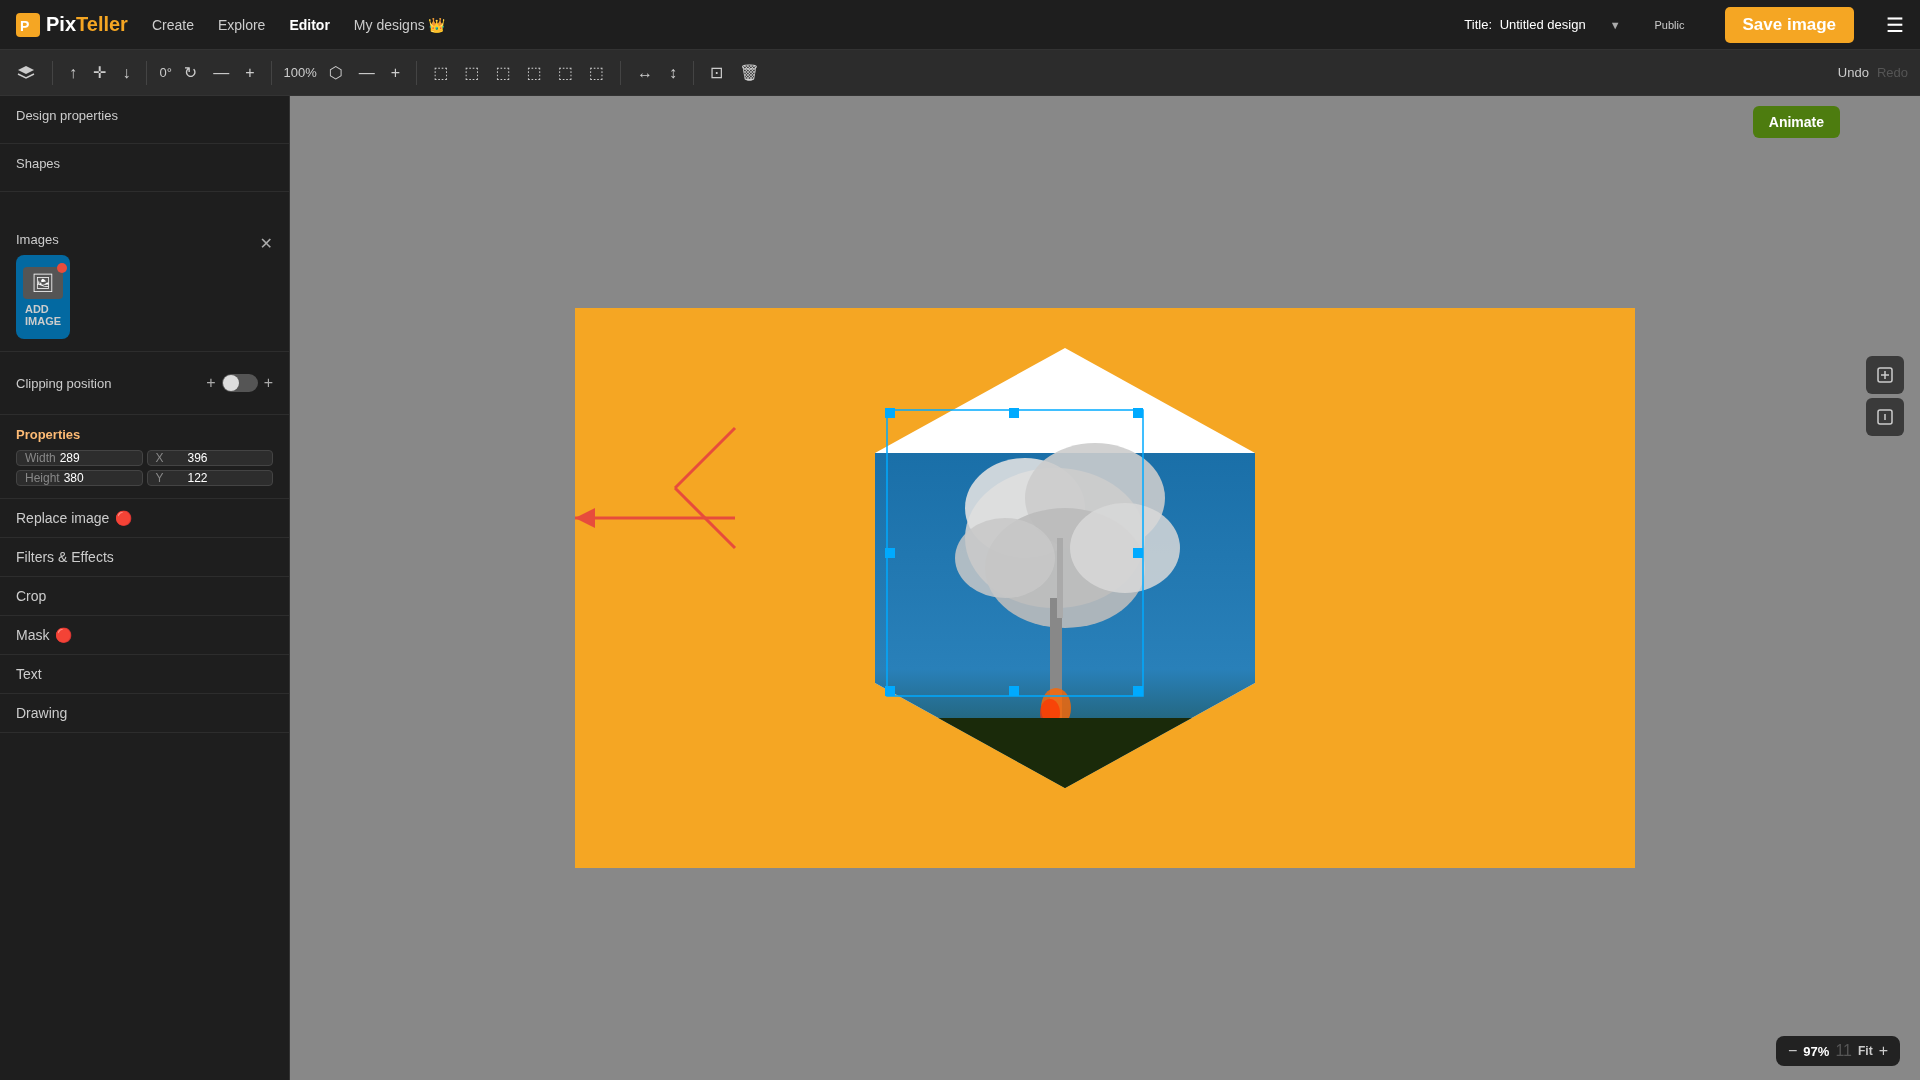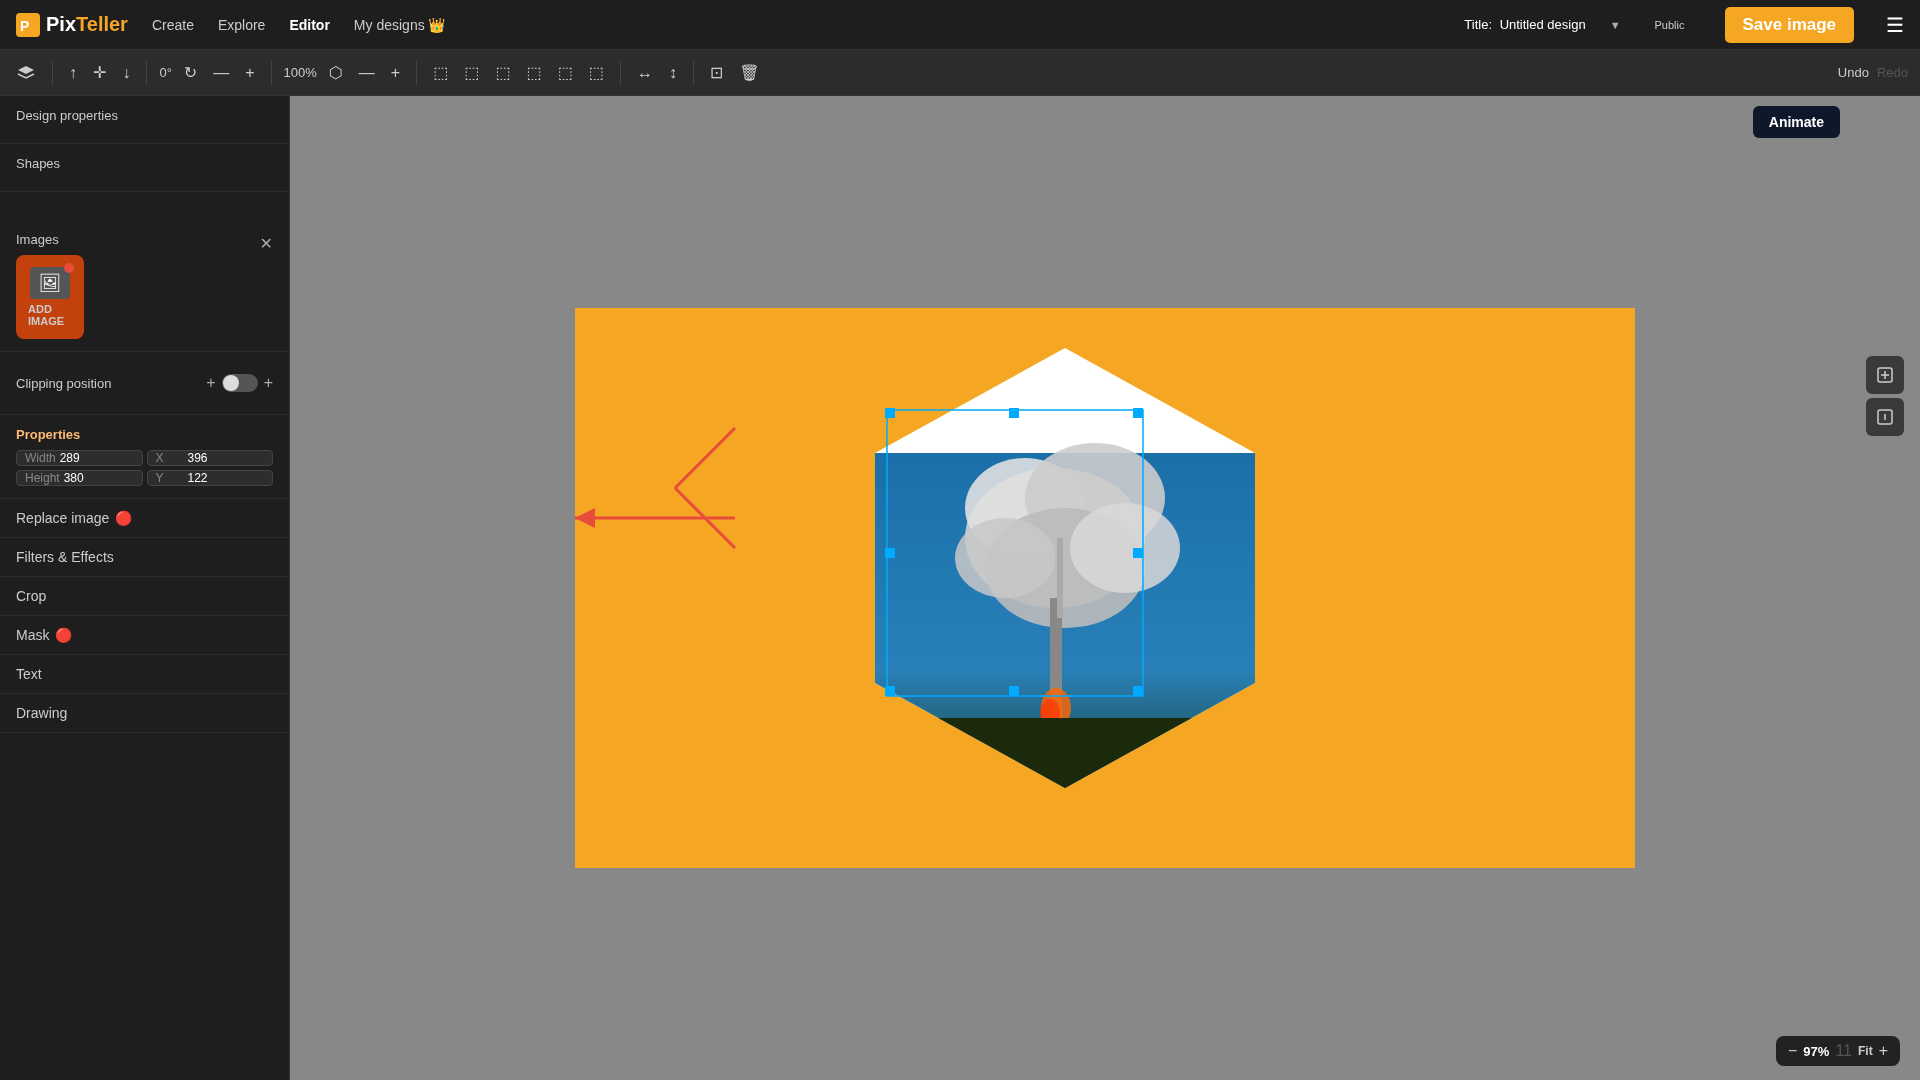--- a/index.html
+++ b/index.html
@@ -56,24 +56,24 @@
     }
     .sidebar-section { padding: 12px 16px; border-bottom: 1px solid #2d2d2d; }
     .sidebar-section-title {
       font-size: 13px; color: #ccc; font-weight: 500; margin-bottom: 8px; cursor: pointer;
     }
     .section-row { display: flex; align-items: center; justify-content: space-between; margin-top: 28px; }
     .close-icon { color: #aaa; cursor: pointer; font-size: 16px; }
 
     
     .add-image-btn {
-      background: #c2410c; border-radius: 8px;
+      background: #0369a1; border-radius: 8px;
       padding: 12px; display: flex; flex-direction: column;
       align-items: center; cursor: pointer; gap: 4px;
-      width: 68px;
+      width: 54px;
     }
     .add-image-icon {
       width: 40px; height: 32px; background: #555; border-radius: 4px;
       display: flex; align-items: center; justify-content: center;
       position: relative;
     }
     .add-image-icon::after {
       content: '🖼';
       font-size: 18px;
     }
@@ -139,21 +139,21 @@
       display: flex; align-items: center; gap: 6px;
       background: #222; border-radius: 8px; padding: 6px 12px;
     }
     .zoom-btn { color: #ccc; font-size: 16px; cursor: pointer; }
     .zoom-value { color: #fff; font-size: 13px; font-weight: bold; }
     .zoom-sep { color: #555; }
 
     
     .animate-btn {
       position: absolute; top: 10px; right: 80px;
-      background: #0f172a; border: none; color: #fff;
+      background: #4d7c0f; border: none; color: #fff;
       padding: 8px 16px; border-radius: 6px; cursor: pointer;
       font-size: 14px; font-weight: bold;
     }
 
     .designs-crown { color: #f5a623; }
     .dropdown-arrow { color: #aaa; font-size: 11px; margin-right: 2px; }
   </style>
 </head>
 <body>
 

